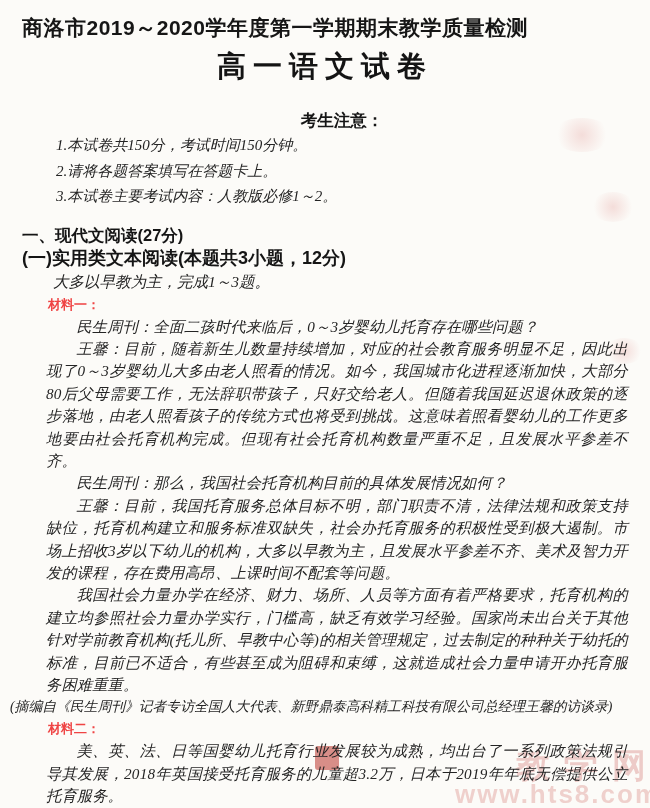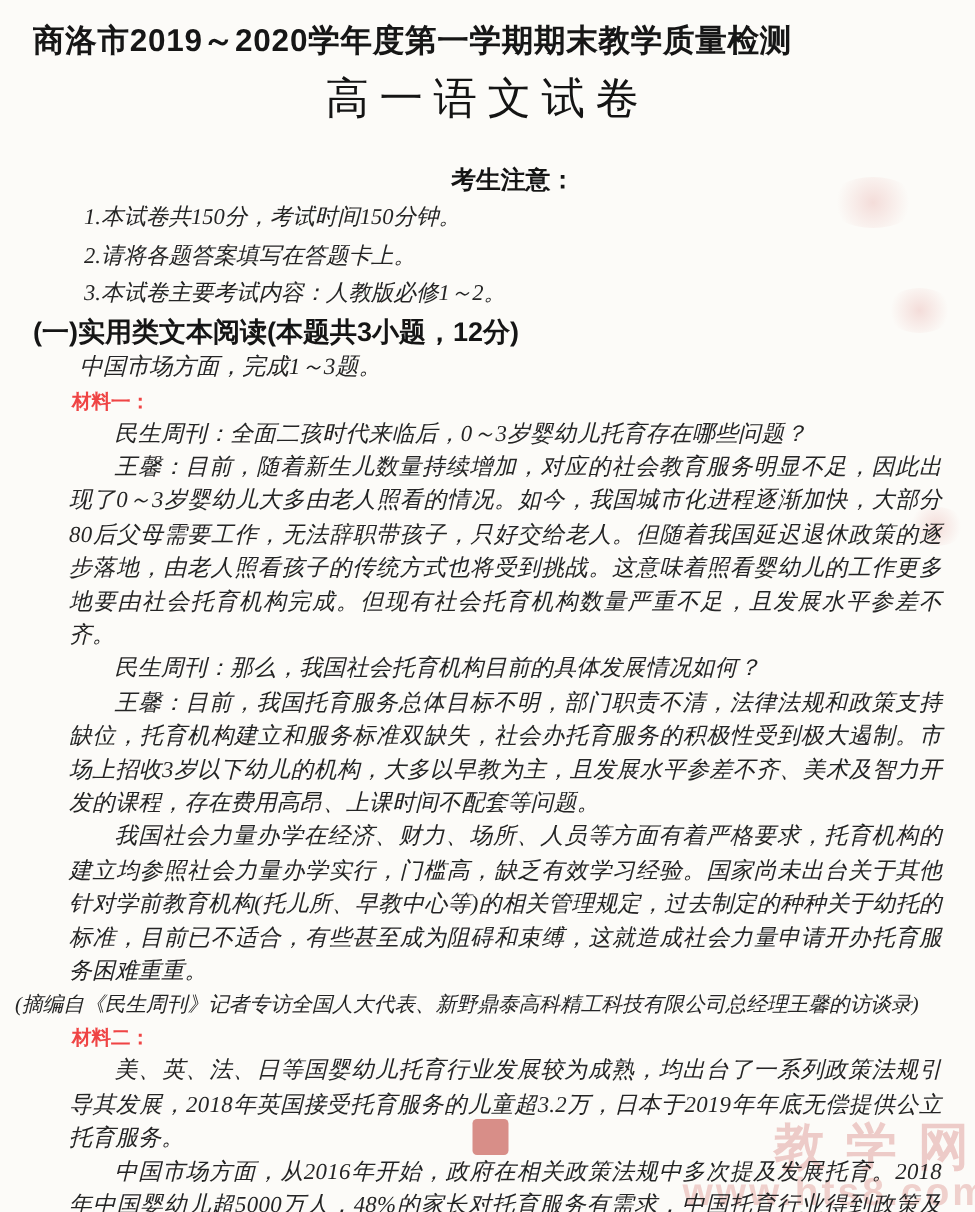--- a/index.html
+++ b/index.html
@@ -21,21 +21,21 @@
     font-family: "Liberation Sans", sans-serif;
     font-weight: bold;
     font-size: 21px;
     line-height: 28px;
     text-align: left;
     letter-spacing: 0.5px;
     color: #161616;
   }
   .title-2 {
     font-family: "Liberation Sans", sans-serif;
-    font-weight: normal;
+    font-weight: bold;
     font-size: 29px;
     line-height: 40px;
     margin-top: 4px;
     text-align: center;
     letter-spacing: 7px;
     color: #141414;
   }
 
   .notice { margin: 22px 0 0 34px; }
   .notice-heading {
@@ -168,22 +168,23 @@
     <div class="title-1">商洛市2019～2020学年度第一学期期末教学质量检测</div>
     <div class="title-2">高一语文试卷</div>
 
     <div class="notice">
       <div class="notice-heading">考生注意：</div>
       <div class="notice-item">1.本试卷共150分，考试时间150分钟。</div>
       <div class="notice-item">2.请将各题答案填写在答题卡上。</div>
       <div class="notice-item">3.本试卷主要考试内容：人教版必修1～2。</div>
     </div>
 
+    <div class="sec-heading">一、现代文阅读(27分)</div>
     <div class="subsec-heading">(一)实用类文本阅读(本题共3小题，12分)</div>
-    <div class="instruction">中国市场方面，完成1～3题。</div>
+    <div class="instruction">大多以早教为主，完成1～3题。</div>
 
     <div class="mat-label">材料一：</div>
     <div class="para">民生周刊：全面二孩时代来临后，0～3岁婴幼儿托育存在哪些问题？</div>
     <div class="para">王馨：目前，随着新生儿数量持续增加，对应的社会教育服务明显不足，因此出现了0～3岁婴幼儿大多由老人照看的情况。如今，我国城市化进程逐渐加快，大部分80后父母需要工作，无法辞职带孩子，只好交给老人。但随着我国延迟退休政策的逐步落地，由老人照看孩子的传统方式也将受到挑战。这意味着照看婴幼儿的工作更多地要由社会托育机构完成。但现有社会托育机构数量严重不足，且发展水平参差不齐。</div>
     <div class="para">民生周刊：那么，我国社会托育机构目前的具体发展情况如何？</div>
     <div class="para">王馨：目前，我国托育服务总体目标不明，部门职责不清，法律法规和政策支持缺位，托育机构建立和服务标准双缺失，社会办托育服务的积极性受到极大遏制。市场上招收3岁以下幼儿的机构，大多以早教为主，且发展水平参差不齐、美术及智力开发的课程，存在费用高昂、上课时间不配套等问题。</div>
     <div class="para">我国社会力量办学在经济、财力、场所、人员等方面有着严格要求，托育机构的建立均参照社会力量办学实行，门槛高，缺乏有效学习经验。国家尚未出台关于其他针对学前教育机构(托儿所、早教中心等)的相关管理规定，过去制定的种种关于幼托的标准，目前已不适合，有些甚至成为阻碍和束缚，这就造成社会力量申请开办托育服务困难重重。</div>
     <div class="source-line">(摘编自《民生周刊》记者专访全国人大代表、新野鼎泰高科精工科技有限公司总经理王馨的访谈录)</div>
 
     <div class="mat-label">材料二：</div>

